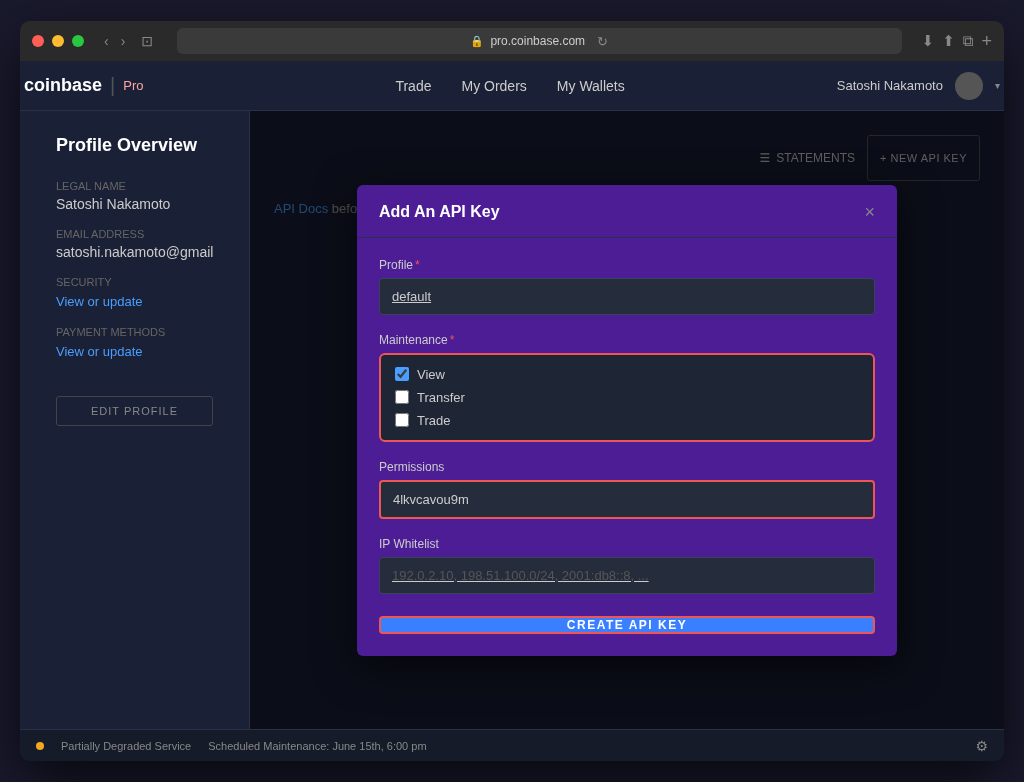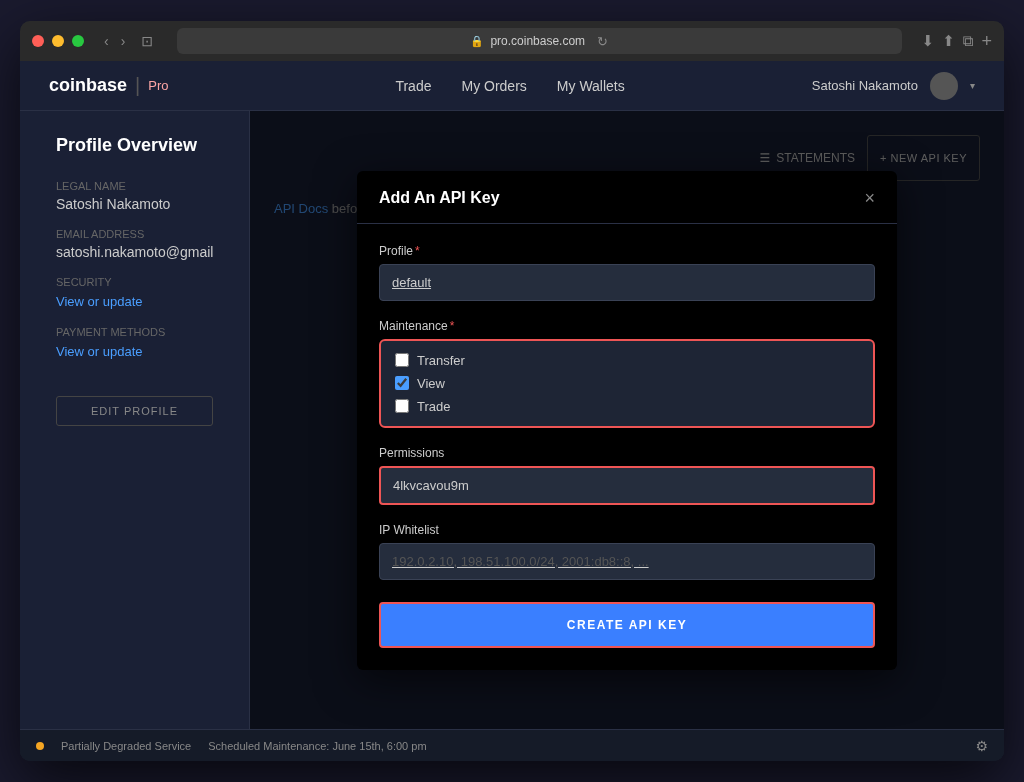--- a/index.html
+++ b/index.html
@@ -100,21 +100,21 @@
       font-size: 18px;
       cursor: pointer;
     }
 
     
     .app-navbar {
       background: #1a2035;
       height: 50px;
       display: flex;
       align-items: center;
-      padding: 0 29px;
+      padding: 0 4px;
       flex-shrink: 0;
       border-bottom: 1px solid #2a3045;
     }
 
     .app-logo {
       display: flex;
       align-items: center;
       gap: 8px;
       color: white;
       font-size: 18px;
@@ -276,21 +276,21 @@
       top: 0; left: 0; right: 0; bottom: 0;
       background: rgba(0,0,0,0.55);
       z-index: 10;
       display: flex;
       align-items: center;
       justify-content: center;
     }
 
     
     .modal {
-      background: #000000;
+      background: #4c1d95;
       border-radius: 6px;
       width: 540px;
       padding: 0;
       box-shadow: 0 10px 40px rgba(0,0,0,0.6);
       position: relative;
       z-index: 11;
     }
 
     .modal-header {
       display: flex;
@@ -390,21 +390,20 @@
       border: 2px solid #e55;
       border-radius: 4px;
       padding: 10px 12px;
       color: #ccc;
       font-size: 13px;
       outline: none;
     }
 
     .create-btn {
       width: 100%;
-      padding: 14px;
       background: #3a7fff;
       border: 2px solid #e55;
       border-radius: 4px;
       color: white;
       font-size: 12px;
       font-weight: 700;
       letter-spacing: 1.5px;
       text-transform: uppercase;
       cursor: pointer;
       margin-top: 4px;
@@ -548,26 +547,26 @@
               <input type="text" class="form-input" value="default" style="">
             </div>
 
             
             <div class="form-group">
               <label class="form-label">
                 <span>Maintenance</span><span class="required-star">*</span>
               </label>
               <div class="permissions-group">
                 <label class="checkbox-item">
+                  <input type="checkbox" checked="" style="">
+                  <span class="checkbox-label">View</span>
+                </label>
+                <label class="checkbox-item">
                   <input type="checkbox" style="">
                   <span class="checkbox-label">Transfer</span>
-                </label>
-                <label class="checkbox-item">
-                  <input type="checkbox" checked="" style="">
-                  <span class="checkbox-label">View</span>
                 </label>
                 <label class="checkbox-item">
                   <input type="checkbox" style="">
                   <span class="checkbox-label">Trade</span>
                 </label>
               </div>
             </div>
 
             
             <div class="form-group">

